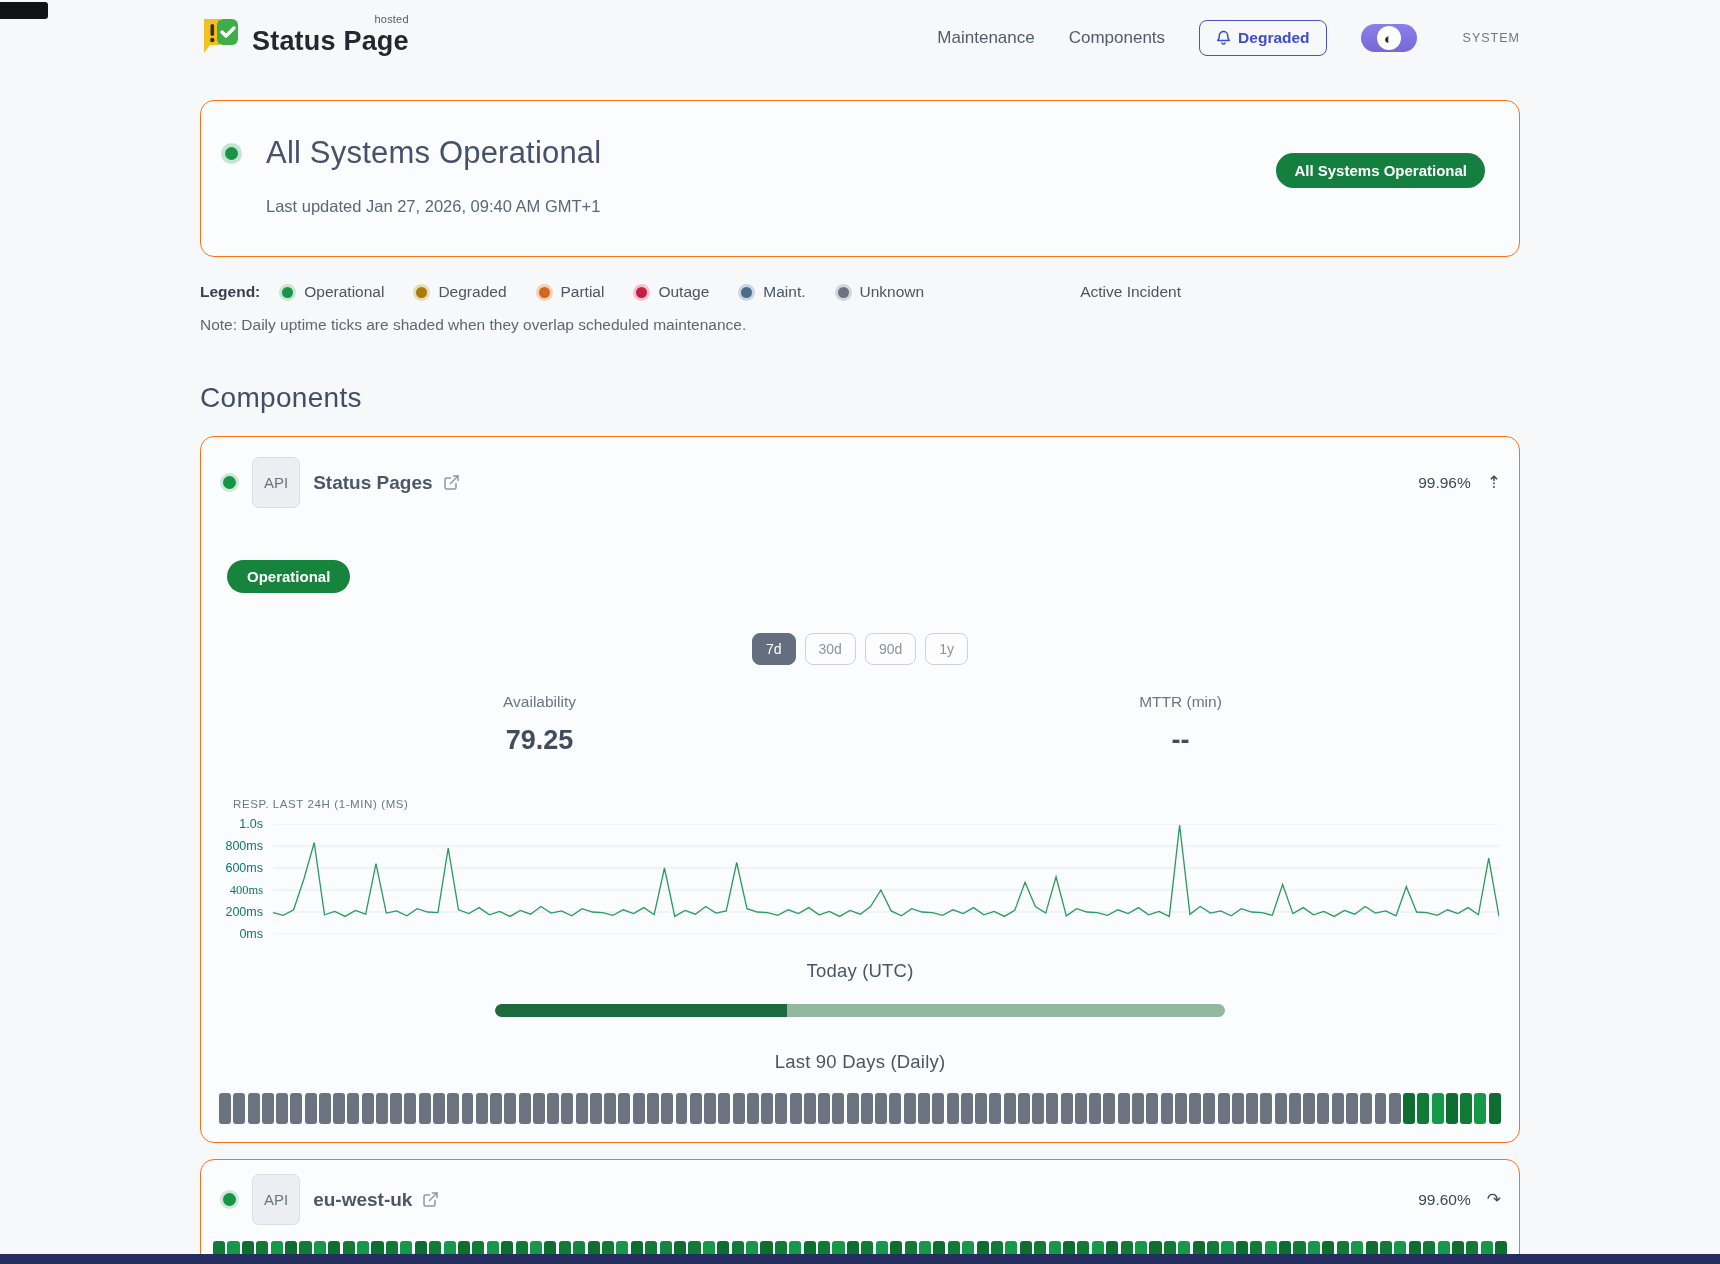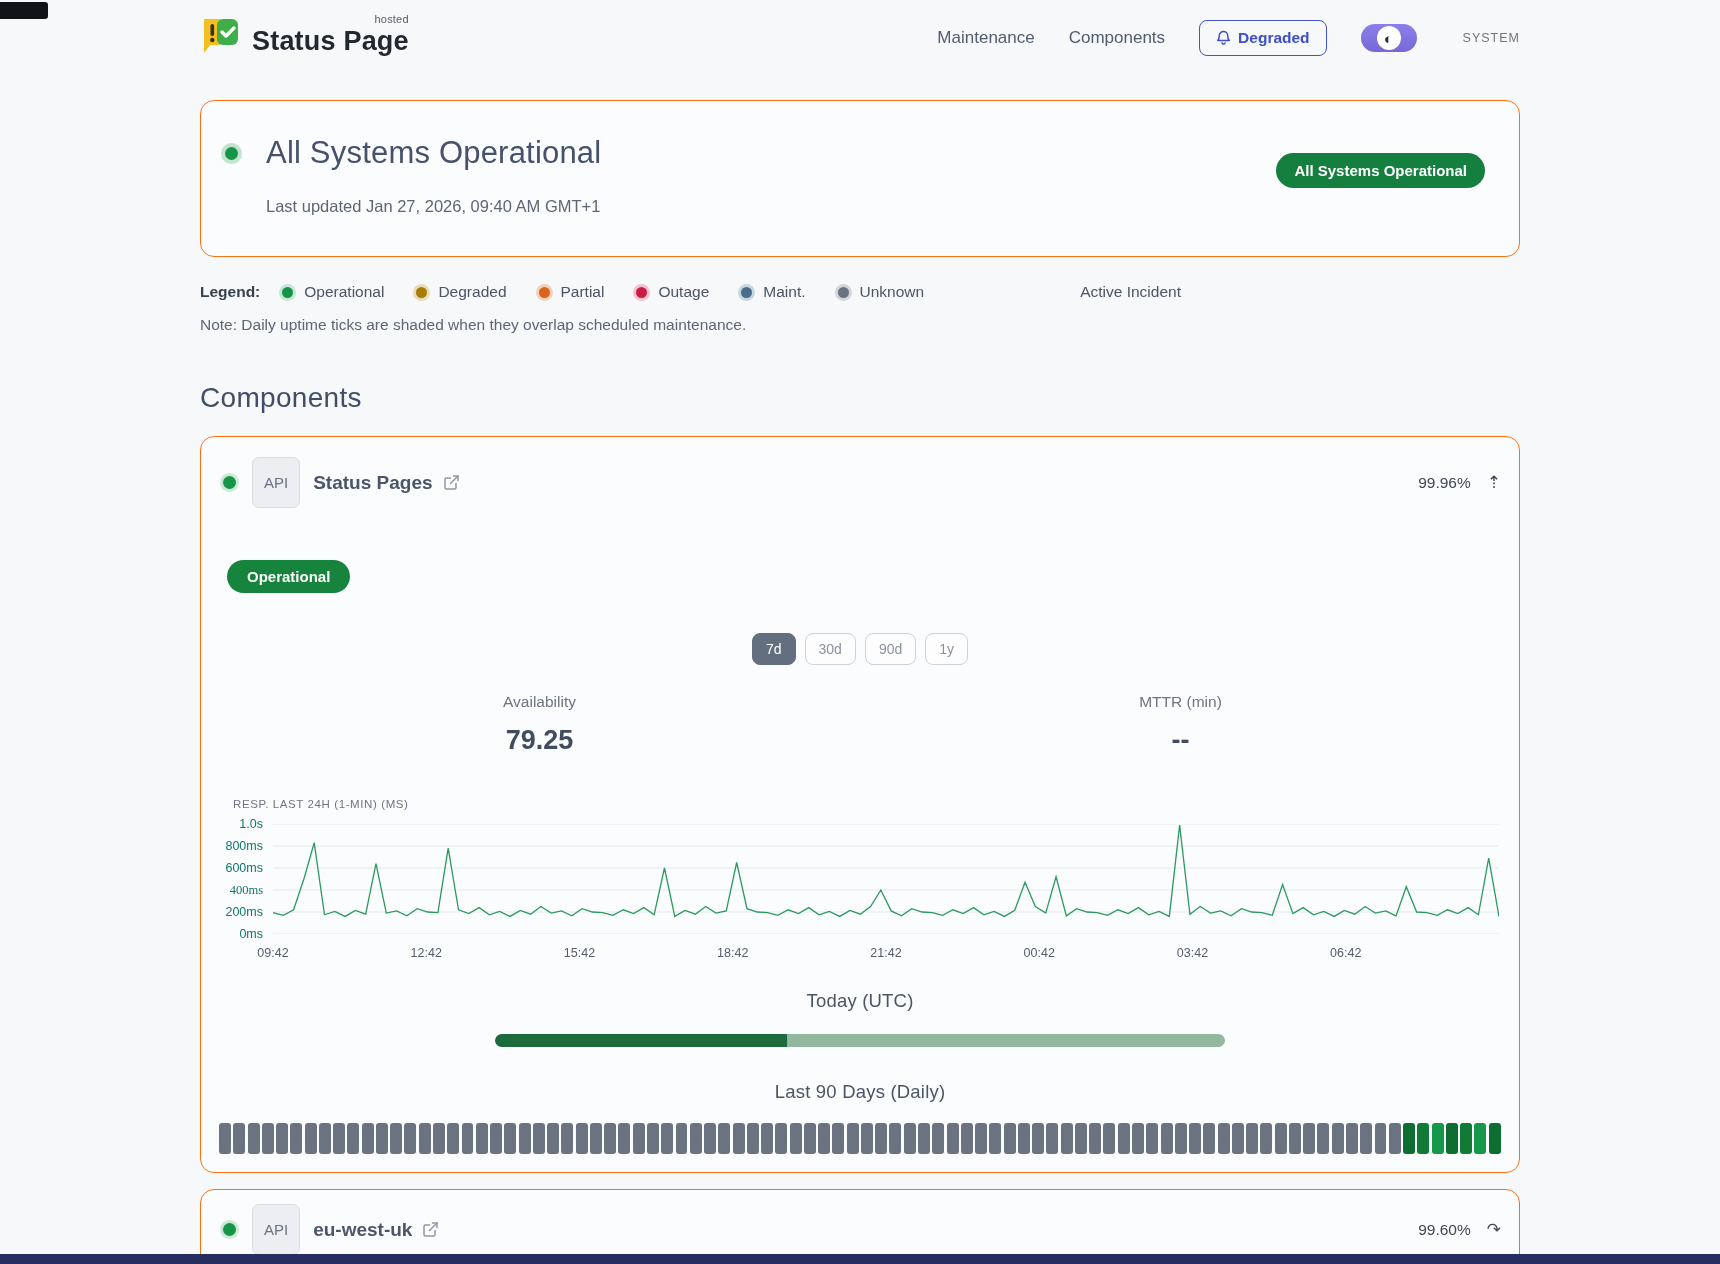--- a/index.html
+++ b/index.html
@@ -257,30 +257,20 @@
               <line x1="0" y1="0" x2="1000" y2="0" stroke="#e6e9ed" stroke-width="1" vector-effect="non-scaling-stroke"></line>
               <line x1="0" y1="20" x2="1000" y2="20" stroke="#e6e9ed" stroke-width="1" vector-effect="non-scaling-stroke"></line>
               <line x1="0" y1="40" x2="1000" y2="40" stroke="#e6e9ed" stroke-width="1" vector-effect="non-scaling-stroke"></line>
               <line x1="0" y1="60" x2="1000" y2="60" stroke="#e6e9ed" stroke-width="1" vector-effect="non-scaling-stroke"></line>
               <line x1="0" y1="80" x2="1000" y2="80" stroke="#e6e9ed" stroke-width="1" vector-effect="non-scaling-stroke"></line>
               <line x1="0" y1="100" x2="1000" y2="100" stroke="#e6e9ed" stroke-width="1" vector-effect="non-scaling-stroke"></line>
               <polyline points="0.0,80.5 8.4,83.0 16.8,78.0 25.2,50.0 33.6,17.0 42.0,82.5 50.4,79.5 58.8,84.0 67.2,78.5 75.6,82.0 84.0,36.0 92.4,81.0 100.8,79.0 109.2,83.5 117.6,77.0 126.1,80.0 134.5,80.5 142.9,22.0 151.3,78.0 159.7,81.5 168.1,76.0 176.5,82.5 184.9,79.5 193.3,84.0 201.7,78.5 210.1,82.0 218.5,75.0 226.9,81.0 235.3,79.0 243.7,83.5 252.1,77.0 260.5,80.0 268.9,80.5 277.3,83.0 285.7,78.0 294.1,81.5 302.5,76.0 310.9,82.5 319.3,40.0 327.7,84.0 336.1,78.5 344.5,82.0 352.9,75.0 361.3,81.0 369.7,79.0 378.2,35.0 386.6,77.0 395.0,80.0 403.4,80.5 411.8,83.0 420.2,78.0 428.6,81.5 437.0,76.0 445.4,82.5 453.8,79.5 462.2,84.0 470.6,78.5 479.0,82.0 487.4,75.0 495.8,60.0 504.2,79.0 512.6,83.5 521.0,77.0 529.4,80.0 537.8,80.5 546.2,83.0 554.6,78.0 563.0,81.5 571.4,76.0 579.8,82.5 588.2,79.5 596.6,84.0 605.0,78.5 613.4,53.0 621.8,75.0 630.3,81.0 638.7,48.0 647.1,83.5 655.5,77.0 663.9,80.0 672.3,80.5 680.7,83.0 689.1,78.0 697.5,81.5 705.9,76.0 714.3,82.5 722.7,79.5 731.1,84.0 739.5,1.0 747.9,82.0 756.3,75.0 764.7,81.0 773.1,79.0 781.5,83.5 789.9,77.0 798.3,80.0 806.7,80.5 815.1,83.0 823.5,55.0 831.9,81.5 840.3,76.0 848.7,82.5 857.1,79.5 865.5,84.0 873.9,78.5 882.4,82.0 890.8,75.0 899.2,81.0 907.6,79.0 916.0,83.5 924.4,57.0 932.8,80.0 941.2,80.5 949.6,83.0 958.0,78.0 966.4,81.5 974.8,76.0 983.2,82.5 991.6,31.0 1000.0,84.0" fill="none" stroke="#2a9a5e" stroke-width="1.3" vector-effect="non-scaling-stroke"></polyline>
             </svg>
           </div>
       </div>
-      <div class="x-labels" id="x-labels">
-          <span style="left: 0%;">09:42</span>
-          <span style="left: 12.5%;">12:42</span>
-          <span style="left: 25%;">15:42</span>
-          <span style="left: 37.5%;">18:42</span>
-          <span style="left: 50%;">21:42</span>
-          <span style="left: 62.5%;">00:42</span>
-          <span style="left: 75%;">03:42</span>
-          <span style="left: 87.5%;">06:42</span>
-        </div>
     </div>
 
     <div class="center-label today-label">Today (UTC)</div>
     <div class="progress-track">
       <div class="progress-fill" id="today-fill" style="width: 40%;"></div>
     </div>
 
     <div class="center-label history-label">Last 90 Days (Daily)</div>
     <div class="ticks ticks-lg">
         <span class="tick" style="background: rgb(107, 115, 128);"></span>

